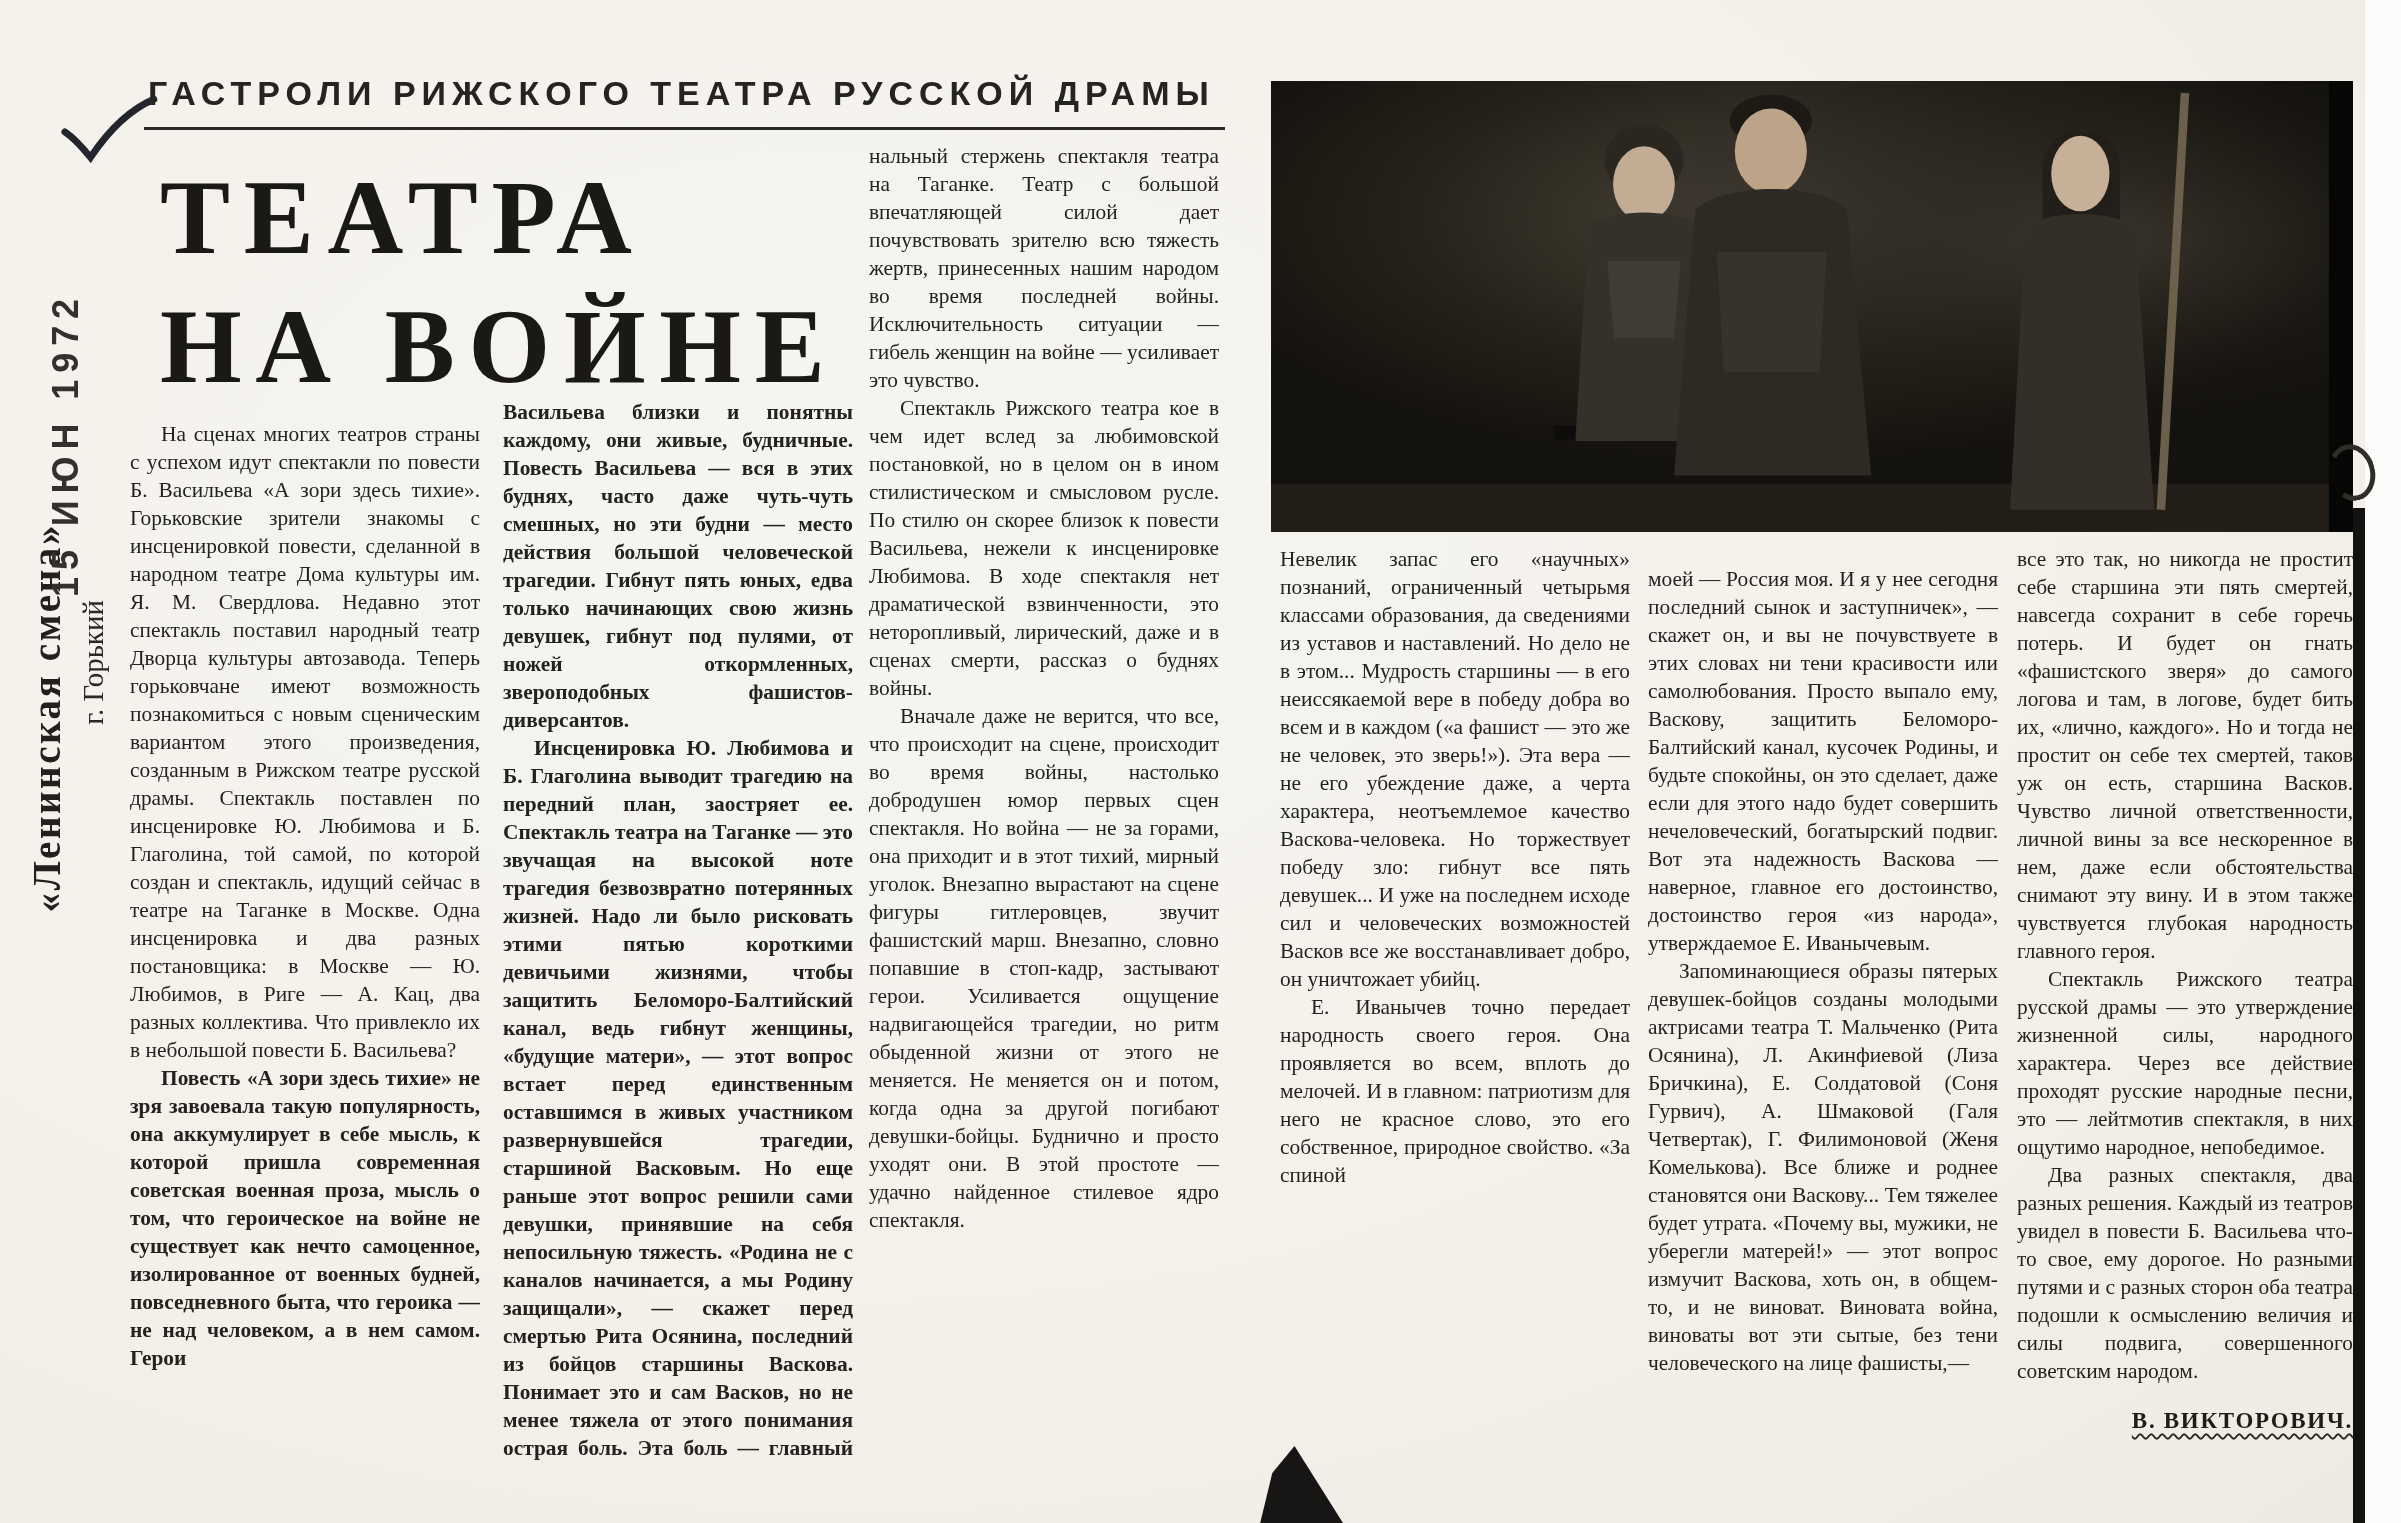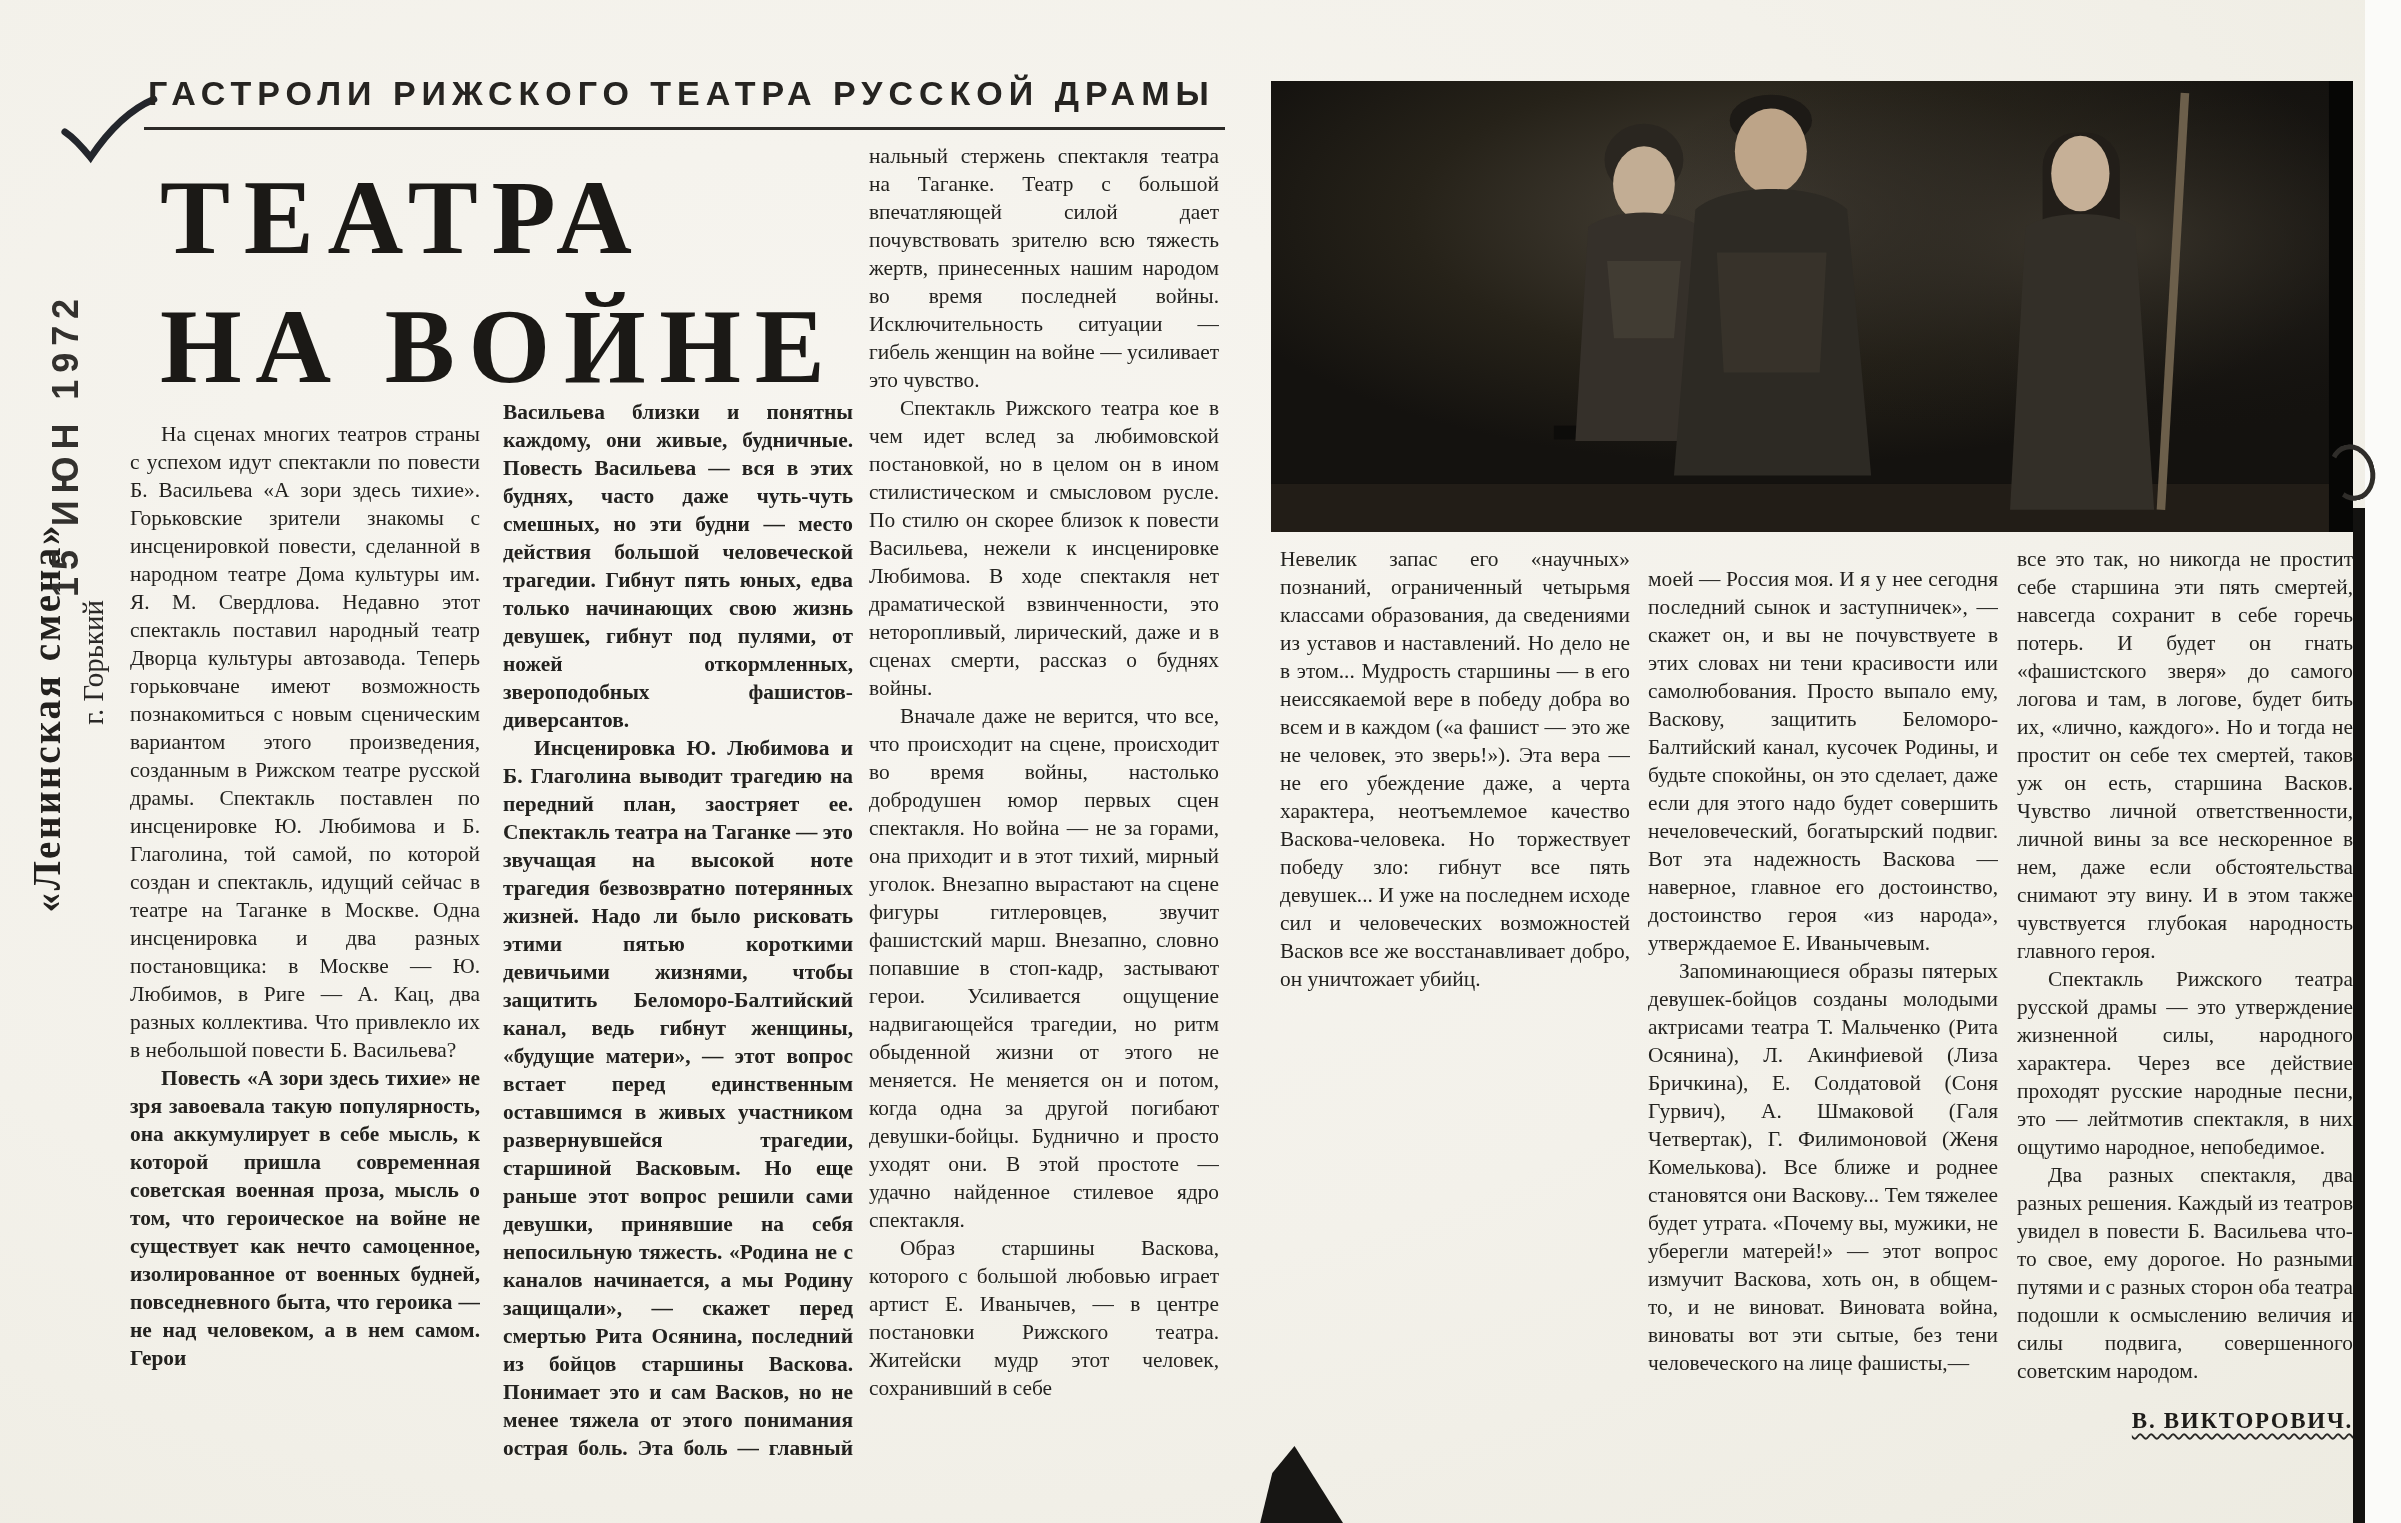--- a/index.html
+++ b/index.html
@@ -113,24 +113,24 @@
       <p>Повесть «А зори здесь тихие» не зря завоевала такую популярность, она аккумулирует в себе мысль, к которой пришла современная советская военная проза, мысль о том, что героическое на войне не существует как нечто самоценное, изолированное от военных будней, повседневного быта, что героика — не над человеком, а в нем самом. Герои</p>
     </div>
   <div class="col col2 cont">
       <p>Васильева близки и понятны каждому, они живые, будничные. Повесть Васильева — вся в этих буднях, часто даже чуть-чуть смешных, но эти будни — место действия большой человеческой трагедии. Гибнут пять юных, едва только начинающих свою жизнь девушек, гибнут под пулями, от ножей откормленных, звероподобных фашистов-диверсантов.</p>
       <p>Инсценировка Ю. Любимова и Б. Глаголина выводит трагедию на передний план, заостряет ее. Спектакль театра на Таганке — это звучащая на высокой ноте трагедия безвозвратно потерянных жизней. Надо ли было рисковать этими пятью короткими девичьими жизнями, чтобы защитить Беломоро-Балтийский канал, ведь гибнут женщины, «будущие матери», — этот вопрос встает перед единственным оставшимся в живых участником развернувшейся трагедии, старшиной Васковым. Но еще раньше этот вопрос решили сами девушки, принявшие на себя непосильную тяжесть. «Родина не с каналов начинается, а мы Родину защищали», — скажет перед смертью Рита Осянина, последний из бойцов старшины Васкова. Понимает это и сам Васков, но не менее тяжела от этого понимания острая боль. Эта боль — главный эмоцио-</p>
     </div>
   <div class="col col3 cont">
       <p>нальный стержень спектакля театра на Таганке. Театр с большой впечатляющей силой дает почувствовать зрителю всю тяжесть жертв, принесенных нашим народом во время последней войны. Исключительность ситуации — гибель женщин на войне — усиливает это чувство.</p>
       <p>Спектакль Рижского театра кое в чем идет вслед за любимовской постановкой, но в целом он в ином стилистическом и смысловом русле. По стилю он скорее близок к повести Васильева, нежели к инсценировке Любимова. В ходе спектакля нет драматической взвинченности, это неторопливый, лирический, даже и в сценах смерти, рассказ о буднях войны.</p>
       <p>Вначале даже не верится, что все, что происходит на сцене, происходит во время войны, настолько добродушен юмор первых сцен спектакля. Но война — не за горами, она приходит и в этот тихий, мирный уголок. Внезапно вырастают на сцене фигуры гитлеровцев, звучит фашистский марш. Внезапно, словно попавшие в стоп-кадр, застывают герои. Усиливается ощущение надвигающейся трагедии, но ритм обыденной жизни от этого не меняется. Не меняется он и потом, когда одна за другой погибают девушки-бойцы. Буднично и просто уходят они. В этой простоте — удачно найденное стилевое ядро спектакля.</p>
-      <p>Образ старшины Васкова, которого с большой любовью играет артист Е. Иванычев, — в центре постановки Рижского театра. Житейски мудр этот человек, сохранивший в себе</p>
     </div>
   <div class="col col4 cont">
       <p>Невелик запас его «научных» познаний, ограниченный четырьмя классами образования, да сведениями из уставов и наставлений. Но дело не в этом... Мудрость старшины — в его неиссякаемой вере в победу добра во всем и в каждом («а фашист — это же не человек, это зверь!»). Эта вера — не его убеждение даже, а черта характера, неотъемлемое качество Васкова-человека. Но торжествует победу зло: гибнут все пять девушек... И уже на последнем исходе сил и человеческих возможностей Васков все же восстанавливает добро, он уничтожает убийц.</p>
+      <p>Е. Иванычев точно передает народность своего героя. Она проявляется во всем, вплоть до мелочей. И в главном: патриотизм для него не красное слово, это его собственное, природное свойство. «За спиной</p>
     </div>
   <div class="col col5 cont">
       <p>моей — Россия моя. И я у нее сегодня последний сынок и заступничек», — скажет он, и вы не почувствуете в этих словах ни тени красивости или самолюбования. Просто выпало ему, Васкову, защитить Беломоро-Балтийский канал, кусочек Родины, и будьте спокойны, он это сделает, даже если для этого надо будет совершить нечеловеческий, богатырский подвиг. Вот эта надежность Васкова — наверное, главное его достоинство, достоинство героя «из народа», утверждаемое Е. Иванычевым.</p>
       <p>Запоминающиеся образы пятерых девушек-бойцов созданы молодыми актрисами театра Т. Мальченко (Рита Осянина), Л. Акинфиевой (Лиза Бричкина), Е. Солдатовой (Соня Гурвич), А. Шмаковой (Галя Четвертак), Г. Филимоновой (Женя Комелькова). Все ближе и роднее становятся они Васкову... Тем тяжелее будет утрата. «Почему вы, мужики, не уберегли матерей!» — этот вопрос измучит Васкова, хоть он, в общем-то, и не виноват. Виновата война, виноваты вот эти сытые, без тени человеческого на лице фашисты,—</p>
     </div>
   <div class="col col6 cont">
       <p>все это так, но никогда не простит себе старшина эти пять смертей, навсегда сохранит в себе горечь потерь. И будет он гнать «фашистского зверя» до самого логова и там, в логове, будет бить их, «лично, каждого». Но и тогда не простит он себе тех смертей, таков уж он есть, старшина Васков. Чувство личной ответственности, личной вины за все нескоренное в нем, даже если обстоятельства снимают эту вину. И в этом также чувствуется глубокая народность главного героя.</p>
       <p>Спектакль Рижского театра русской драмы — это утверждение жизненной силы, народного характера. Через все действие проходят русские народные песни, это — лейтмотив спектакля, в них ощутимо народное, непобедимое.</p>
       <p>Два разных спектакля, два разных решения. Каждый из театров увидел в повести Б. Васильева что-то свое, ему дорогое. Но разными путями и с разных сторон оба театра подошли к осмыслению величия и силы подвига, совершенного советским народом.</p>
     </div>

